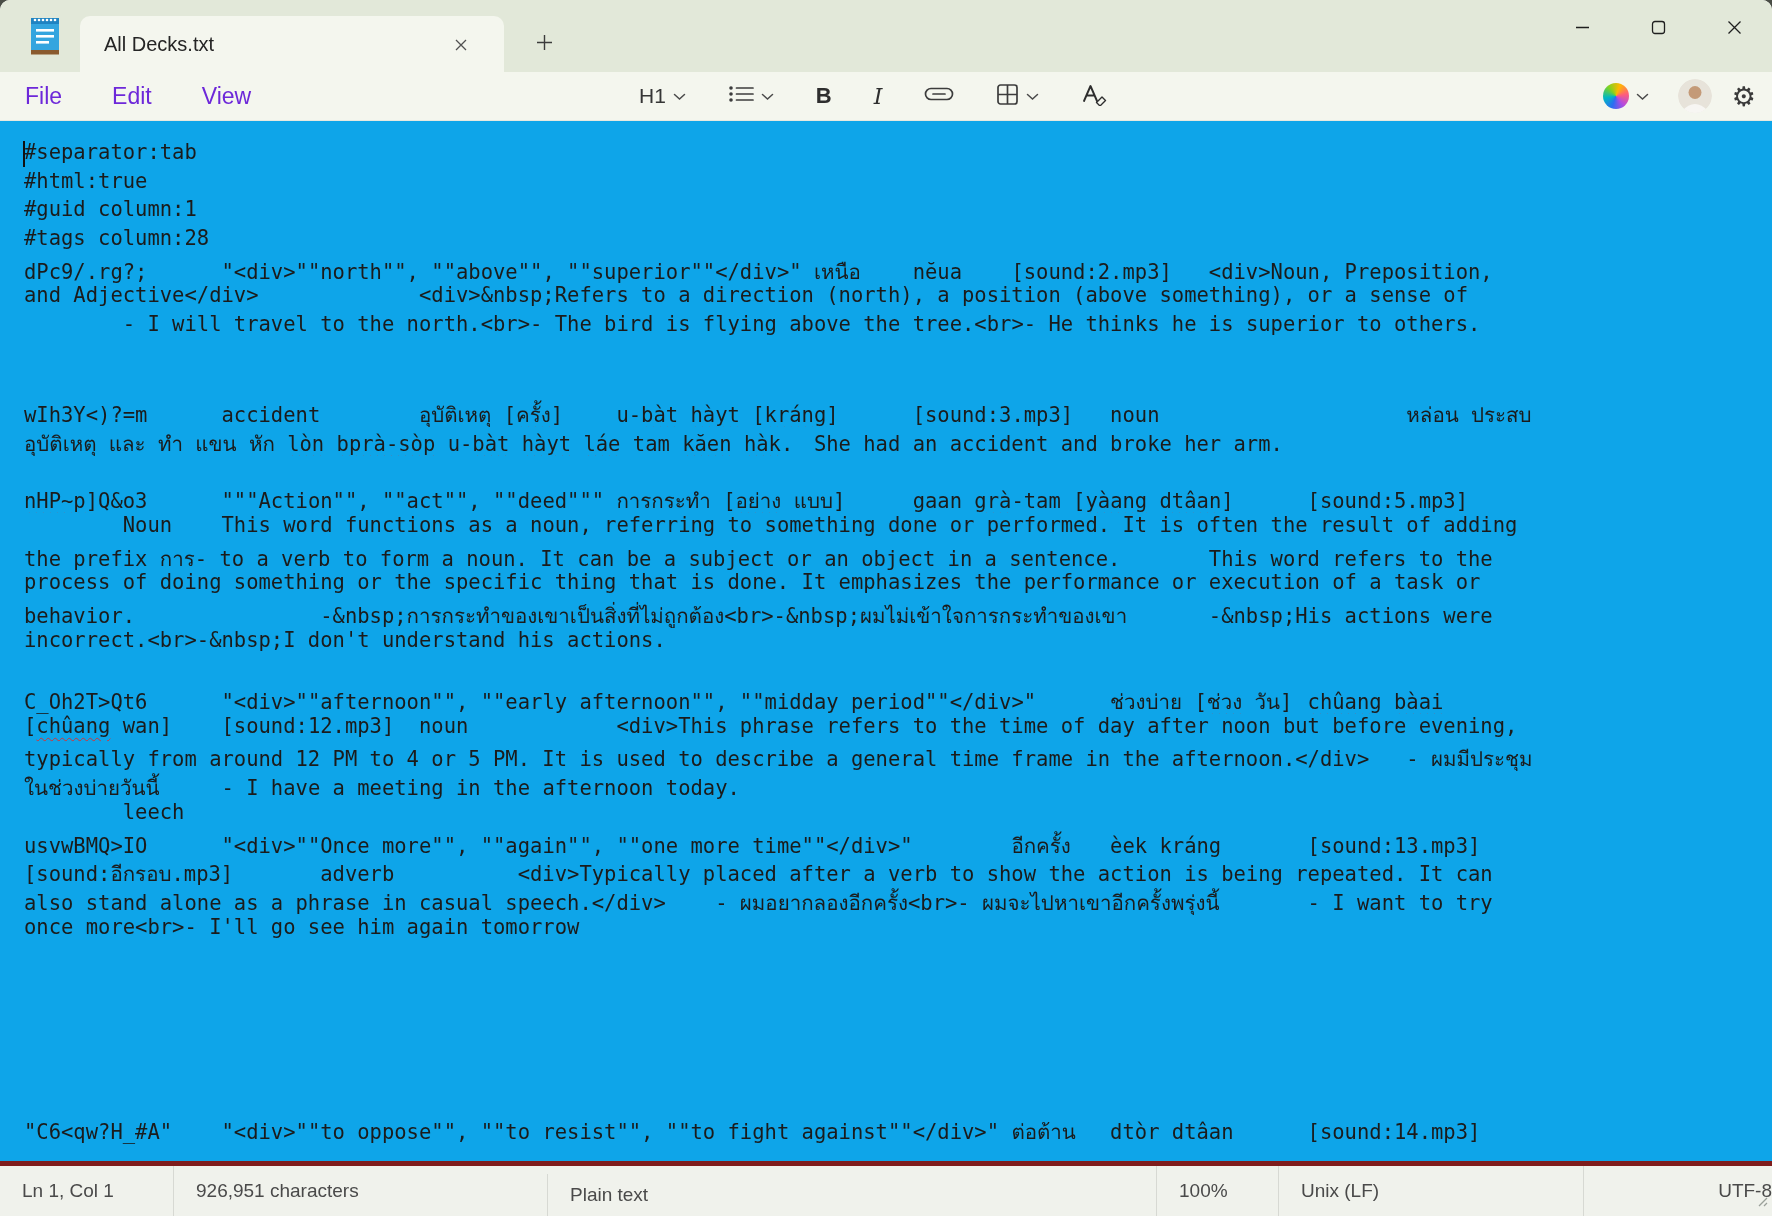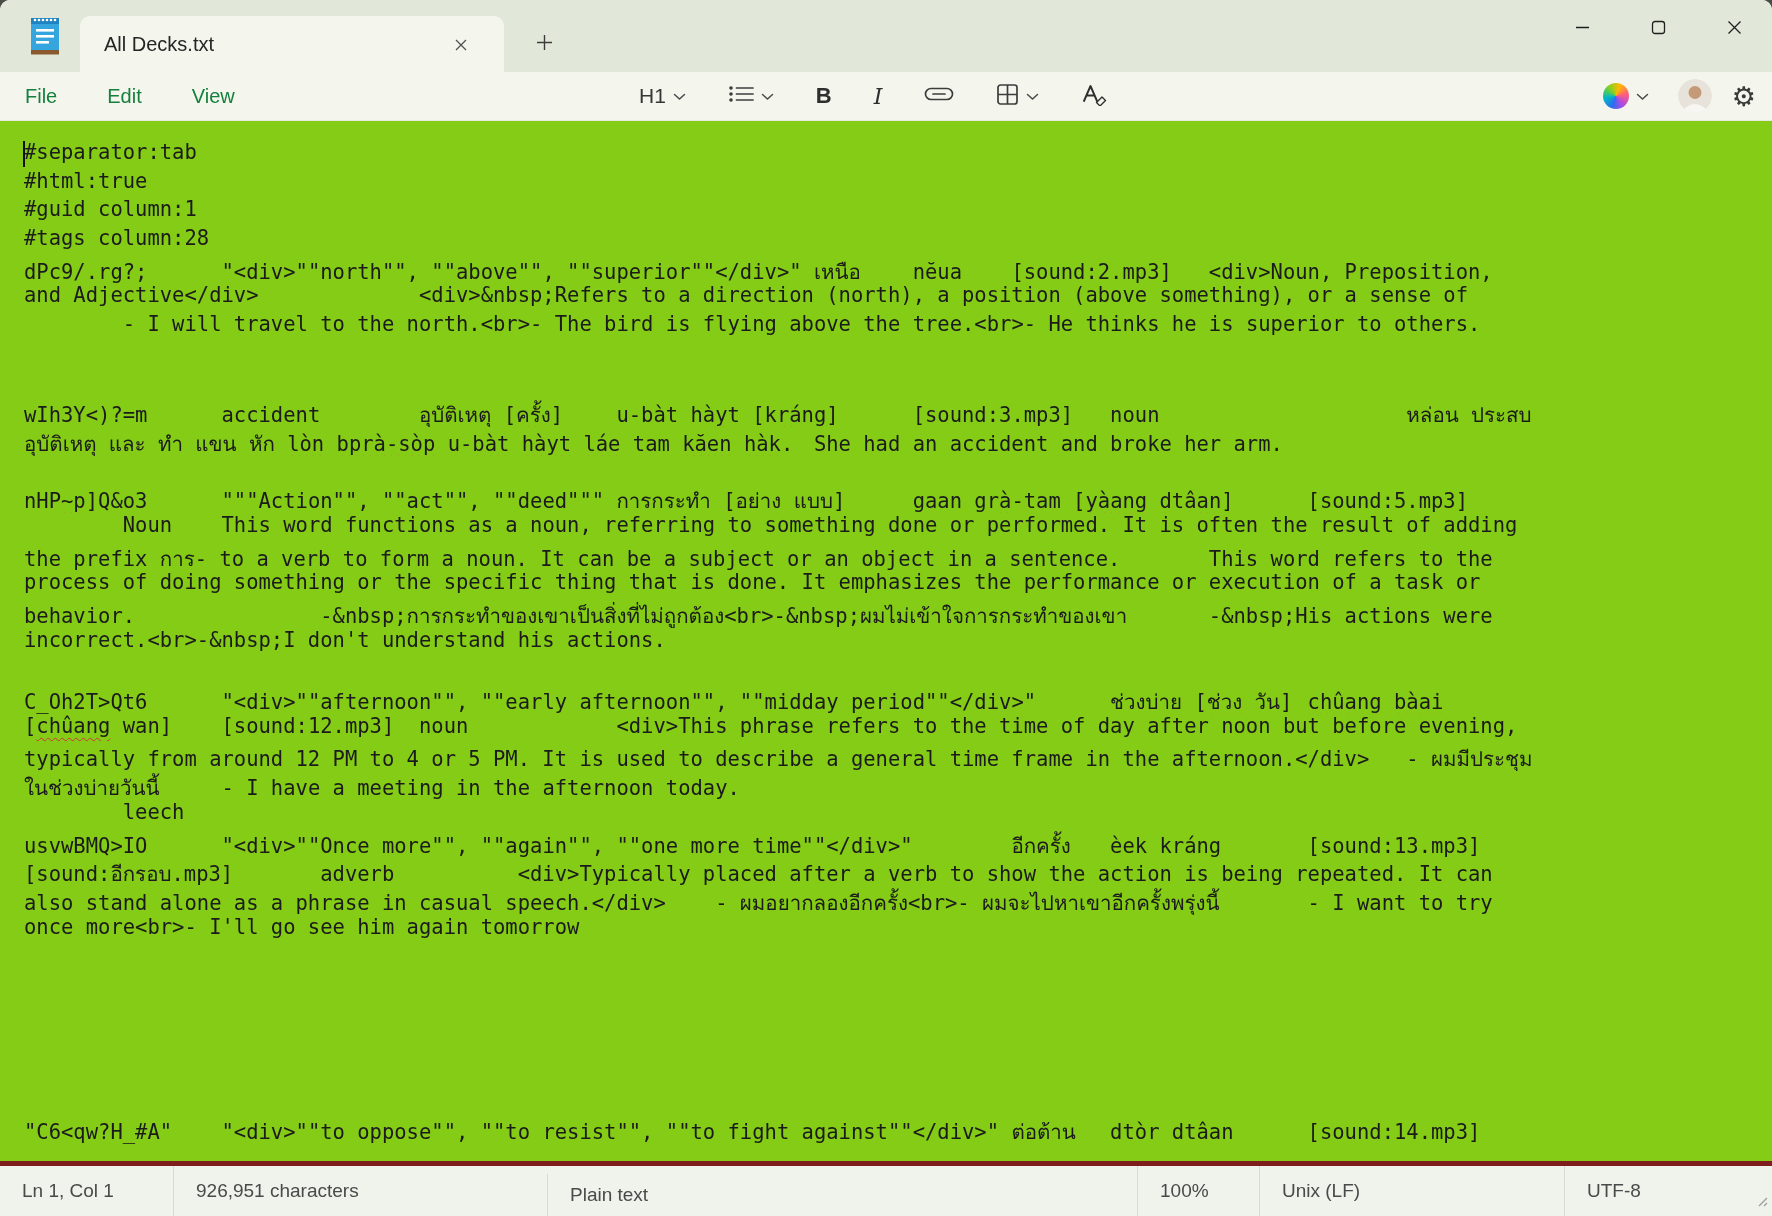--- a/index.html
+++ b/index.html
@@ -17,55 +17,55 @@
        display:flex;align-items:center;justify-content:center;}
   .newtab{position:absolute;left:528px;top:28px;width:32px;height:32px;border-radius:6px;
        display:flex;align-items:center;justify-content:center;}
   .wincontrols{position:absolute;right:0;top:0;height:58px;display:flex;}
   .wc{width:76px;height:58px;display:flex;align-items:center;justify-content:center;}
 
   
   .toolbar{position:absolute;top:72px;left:0;right:0;height:48px;background:#f4f6ee;
        border-bottom:1px solid #e7e9e0;}
   .menus{position:absolute;left:25px;top:0;height:48px;display:flex;gap:50px;align-items:center;
-       font-size:20px;color:#15803d;}
+       font-size:23px;color:#6d28d9;}
   .menus span{cursor:default;}
   .fmt{position:absolute;left:630px;top:0;height:48px;display:flex;align-items:center;gap:24px;}
   .tbtn{display:flex;align-items:center;gap:7px;padding:0 9px;height:38px;border-radius:6px;color:#333;}
   .h1label{font-size:21px;color:#363636;}
   .boldlabel{font-size:22px;font-weight:700;color:#2e2e2e;}
   .itallabel{font-size:22px;font-style:italic;font-family:"DejaVu Serif",serif;color:#2e2e2e;}
   .rightgrp{position:absolute;right:16px;top:0;height:48px;display:flex;align-items:center;gap:20px;}
   .copilot-dot{width:26px;height:26px;border-radius:50%;
        background:conic-gradient(from 200deg,#2b6df2,#00b7c3,#7ed321,#ffb900,#ff5e7a,#b44ae0,#2b6df2);}
   .gear{font-family:"DejaVu Sans",sans-serif;font-size:27px;color:#3a3a3a;line-height:1;}
   .avatar{width:34px;height:34px;border-radius:50%;overflow:hidden;}
 
   
-  .editor{position:absolute;top:121px;left:0;right:0;height:1045px;background:#84cc16;
+  .editor{position:absolute;top:121px;left:0;right:0;height:1045px;background:#0ea5e9;
        overflow:hidden;cursor:text;}
   .lines{padding:19px 0 0 24px;font-family:"DejaVu Sans Mono","Liberation Mono",monospace;
        font-size:20.5px;color:#1b1b1b;tab-size:8;-moz-tab-size:8;}
   .line{height:28.7px;white-space:pre;overflow:hidden;}
   .sq{text-decoration:underline;text-decoration-style:wavy;text-decoration-color:#d13438;
       text-decoration-thickness:1px;text-underline-offset:4px;}
   .caret{position:absolute;left:23px;top:20px;width:1.6px;height:26px;background:#111;}
 
   
   .statusbar{position:absolute;left:0;right:0;bottom:0;height:50px;background:#f0f2ec;
        border-top:5px solid #7f1d1d;display:flex;align-items:stretch;
        font-size:19px;color:#4a4a4a;}
   .seg{display:flex;align-items:center;padding-left:22px;box-sizing:border-box;}
   .seg.div{border-left:1px solid #d7d9d3;}
   .seg1{width:173px;}
   .seg2{width:374px;}
   .seg3{flex:1;margin-top:8px;}
   .seg4{width:122px;}
   .seg5{width:305px;}
-  .seg6{width:208px;}
+  .seg6{width:189px;justify-content:flex-end;}
   .grip{position:absolute;right:3px;bottom:3px;}
 </style>
 </head>
 <body>
 
 <div class="app">
 
   <div class="titlebar">
     <div class="app-icon">
       <svg width="34" height="42" viewBox="0 0 34 42">

